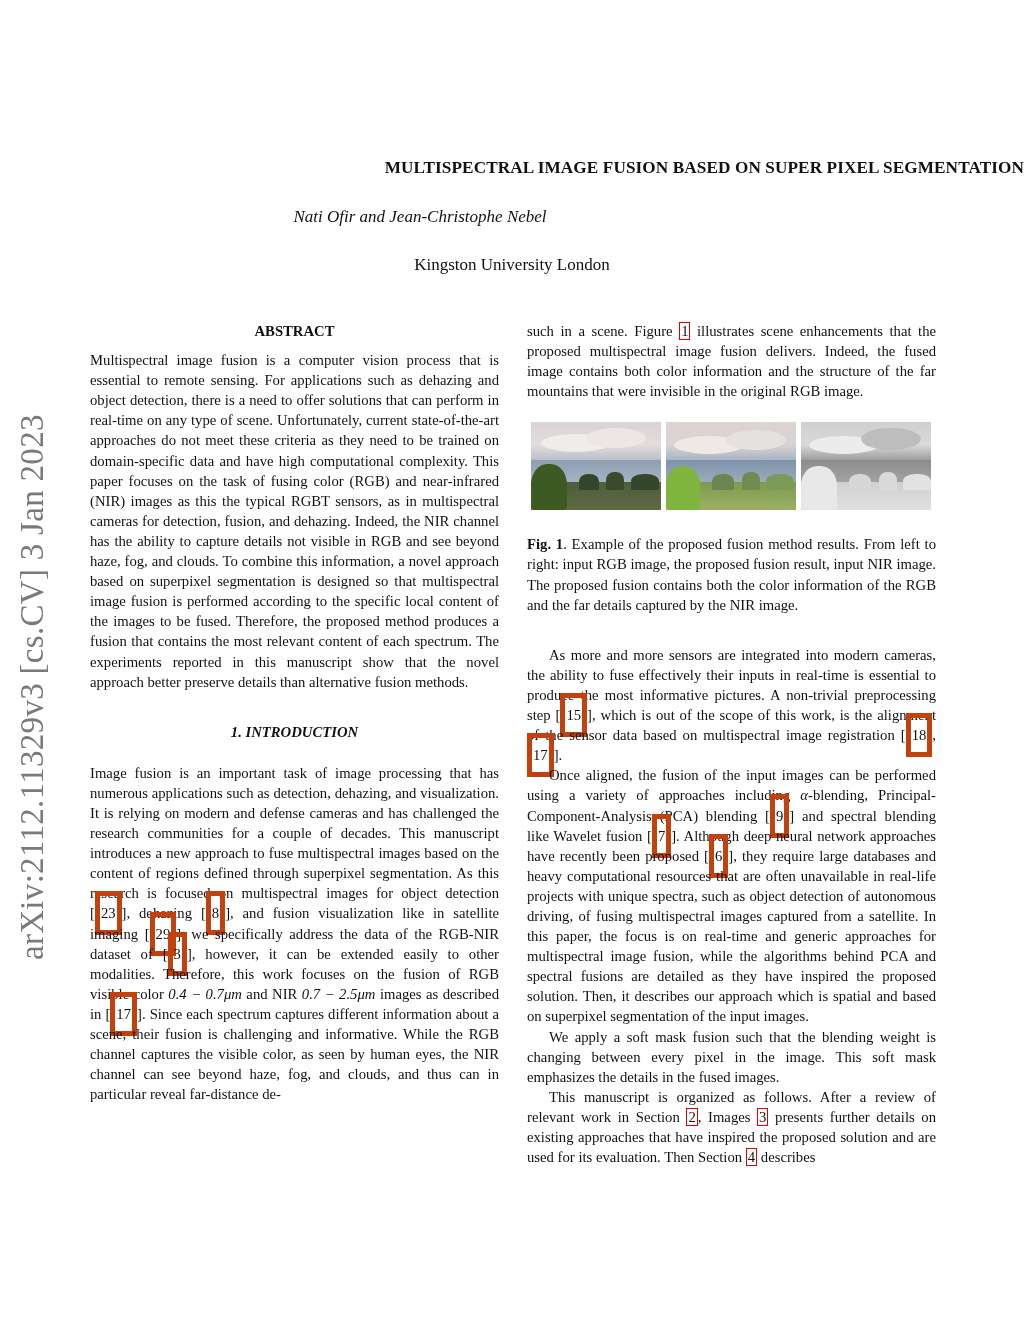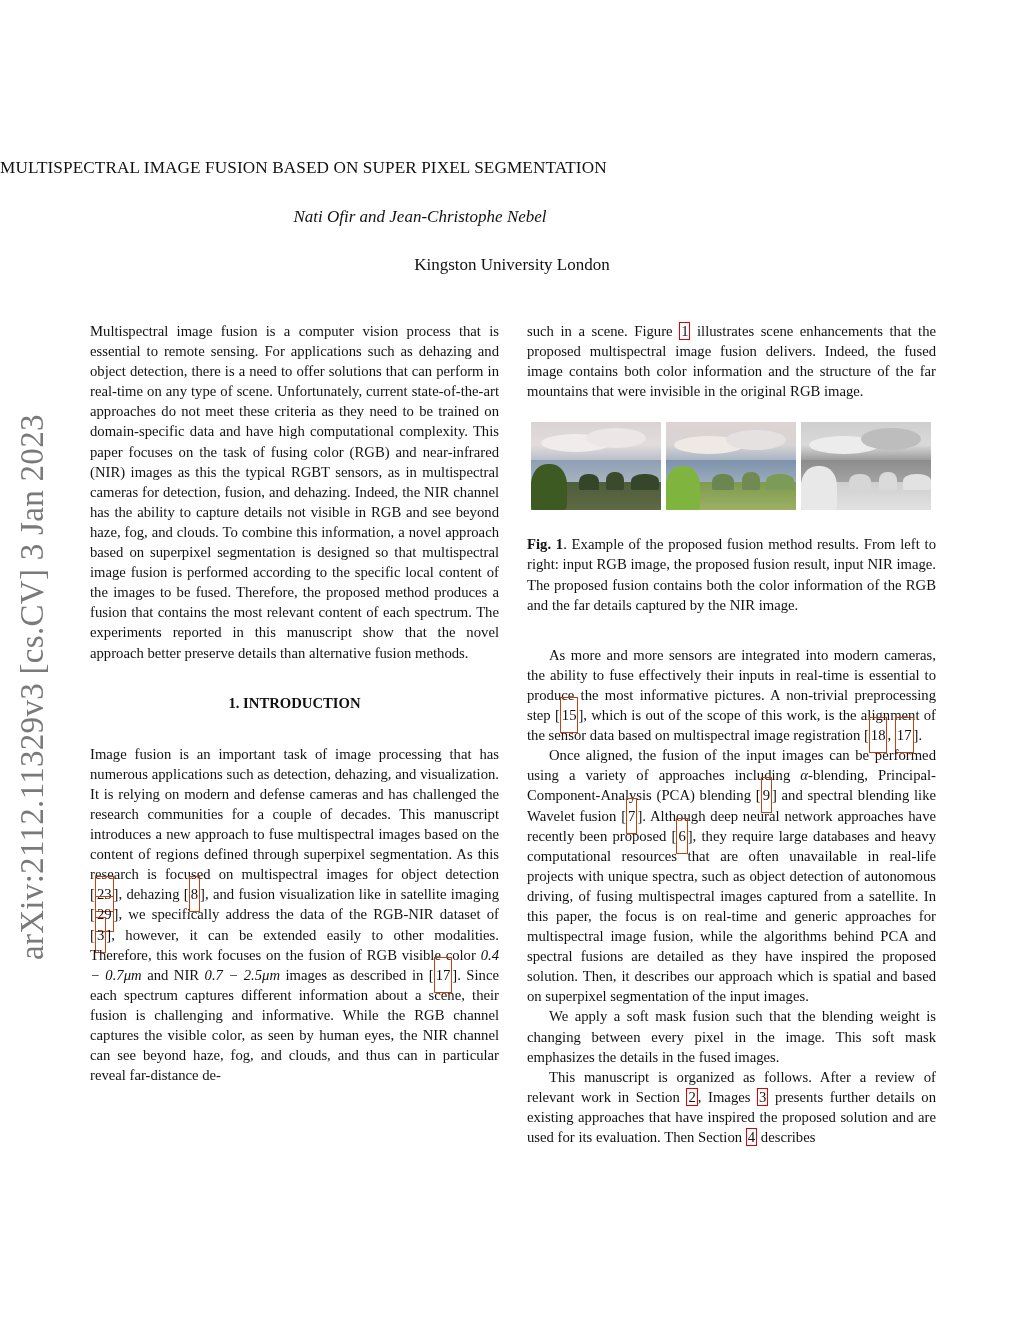--- a/index.html
+++ b/index.html
@@ -1,34 +1,34 @@
 <!DOCTYPE html>
 <html><head>
 <meta charset="utf-8">
 <style>
   html, body { margin: 0; padding: 0; background: #ffffff; }
   body { width: 1024px; height: 1325px; position: relative; overflow: hidden;
          font-family: "Liberation Serif", "DejaVu Serif", serif; color: #111; }
   .arxiv { position: absolute; left: 14px; top: 960px; transform-origin: 0 0;
            transform: rotate(-90deg); font-size: 33px; color: #7a7a7a; white-space: nowrap;
            letter-spacing: 0.3px; width: 600px; }
-  .title { position: absolute; top: 158px; left: 0; width: 1024px; text-align: left;
-           font-weight: normal; font-size: 17.2px; letter-spacing: 0.1px; }
+  .title { position: absolute; top: 158px; left: 0; width: 1024px; text-align: right;
+           font-weight: bold; font-size: 17.2px; letter-spacing: 0.1px; }
   .authors { position: absolute; top: 207px; left: 0; width: 840px; text-align: center;
              font-style: italic; font-size: 17px; }
   .affil { position: absolute; top: 255px; left: 0; width: 1024px; text-align: center;
            font-size: 17px; }
   .col { position: absolute; width: 409px; font-size: 14.7px; line-height: 20.1px;
          text-align: justify; hyphens: none; }
   .col-left { left: 90px; top: 321px; }
   .col-right { left: 527px; top: 321px; }
   .sec-head { text-align: center; font-weight: bold; font-size: 14.7px; margin: 0; }
   p { margin: 0; }
   .indent { text-indent: 22px; }
-  .ref { border: 1px solid #c2410c; padding: 9px 1px; }
+  .ref { border: 5px solid #c2410c; padding: 9px 1px; }
   .xref { border: 1px solid #e00000; padding: 0 1px; }
   .it { font-style: italic; }
   .figrow { display: flex; gap: 5px; margin: 21px 0 0 4px; height: 88px; }
   .thumb { width: 130px; height: 88px; position: relative; overflow: hidden; }
   .sky { position: absolute; left: 0; top: 0; right: 0; height: 38px; }
   .cloud { position: absolute; border-radius: 50%; }
   .band { position: absolute; left: 0; right: 0; top: 38px; height: 22px; }
   .ground { position: absolute; left: 0; right: 0; bottom: 0; height: 28px; }
   .tree { position: absolute; border-radius: 45% 45% 10% 10%; }
   .caption { margin-top: 24px; }
@@ -36,24 +36,25 @@
 </head>
 <body>
 
 <div class="arxiv">arXiv:2112.11329v3  [cs.CV]  3 Jan 2023</div>
 
 <div class="title">MULTISPECTRAL IMAGE FUSION BASED ON SUPER PIXEL SEGMENTATION</div>
 <div class="authors">Nati Ofir and Jean-Christophe Nebel</div>
 <div class="affil">Kingston University London</div>
 
 <div class="col col-left">
+  <h3 class="sec-head" style="margin-bottom:9px;">ABSTRACT</h3>
   <p>Multispectral image fusion is a computer vision process that is essential to remote sensing. For applications such as dehazing and object detection, there is a need to offer solutions that can perform in real-time on any type of scene. Unfortunately, current state-of-the-art approaches do not meet these criteria as they need to be trained on domain-specific data and have high computational complexity.  This paper focuses on the task of fusing color (RGB) and near-infrared (NIR) images as this the typical RGBT sensors, as in multispectral cameras for detection, fusion, and dehazing. Indeed, the NIR channel has the ability to capture details not visible in RGB and see beyond haze, fog, and clouds. To combine this information, a novel approach based on superpixel segmentation is designed so that multispectral image fusion is performed according to the specific local content of the images to be fused.  Therefore, the proposed method produces a fusion that contains the most relevant content of each spectrum. The experiments reported in this manuscript show that the novel approach better preserve details than alternative fusion methods.</p>
 
 
-  <h3 class="sec-head" style="margin-top:30px; margin-bottom:31px;">1.  INTRODUCTION</h3>
+  <h3 class="sec-head" style="margin-top:30px; margin-bottom:21px;font-style:italic;">1.  INTRODUCTION</h3>
 
   <p>
     <span>Image fusion is an important task of image processing that has numerous applications such as detection, dehazing, and visualization.  It is relying on modern and defense cameras and has challenged the research communities for a couple of decades. This manuscript introduces a new approach to fuse multispectral images based on the content of regions defined through superpixel segmentation. As this research is focused on multispectral images for object detection </span>[<span class="ref">23</span><span>], dehazing [</span><span class="ref">8</span><span>], and fusion visualization like in satellite imaging [</span><span class="ref">29</span><span>], we specifically address the data of the RGB-NIR dataset of [</span><span class="ref">3</span><span>], however, it can be extended easily to other modalities. Therefore, this work focuses on the fusion of RGB visible color </span><span class="it">0.4 − 0.7μm</span><span> and NIR </span><span class="it">0.7 − 2.5μm</span><span> images as described in [</span><span class="ref">17</span><span>].  Since each spectrum captures different information about a scene, their fusion is challenging and informative. While the RGB channel captures the visible color, as seen by human eyes, the NIR channel can see beyond haze, fog, and clouds, and thus can in particular reveal far-distance de-</span>
   </p>
 </div>
 
 <div class="col col-right">
   <p>
     <span>such in a scene.  Figure </span><span class="xref">1</span><span> illustrates scene enhancements that the proposed multispectral image fusion delivers. Indeed, the fused image contains both color information and the structure of the far mountains that were invisible in the original RGB image.</span>
   </p>

